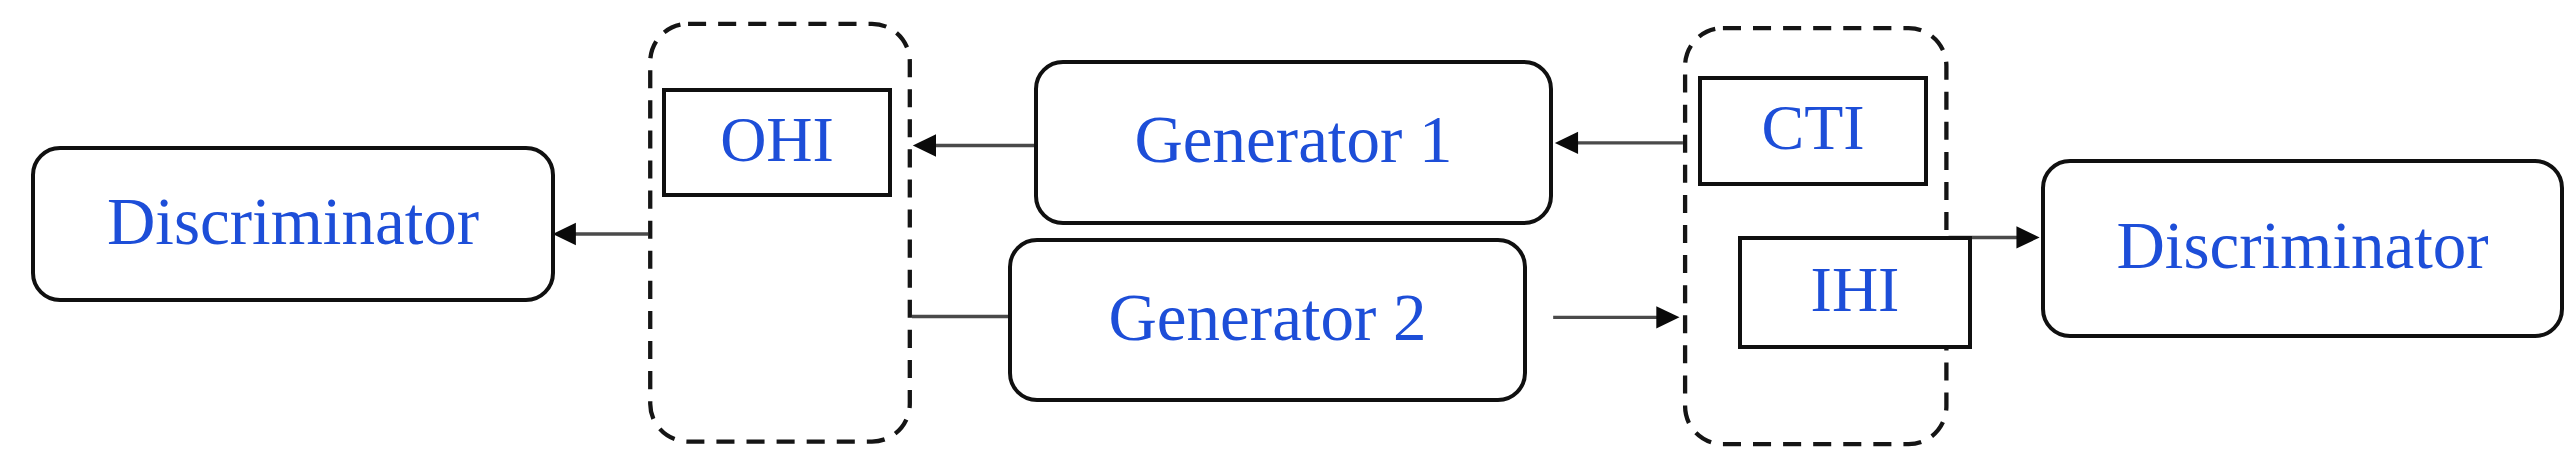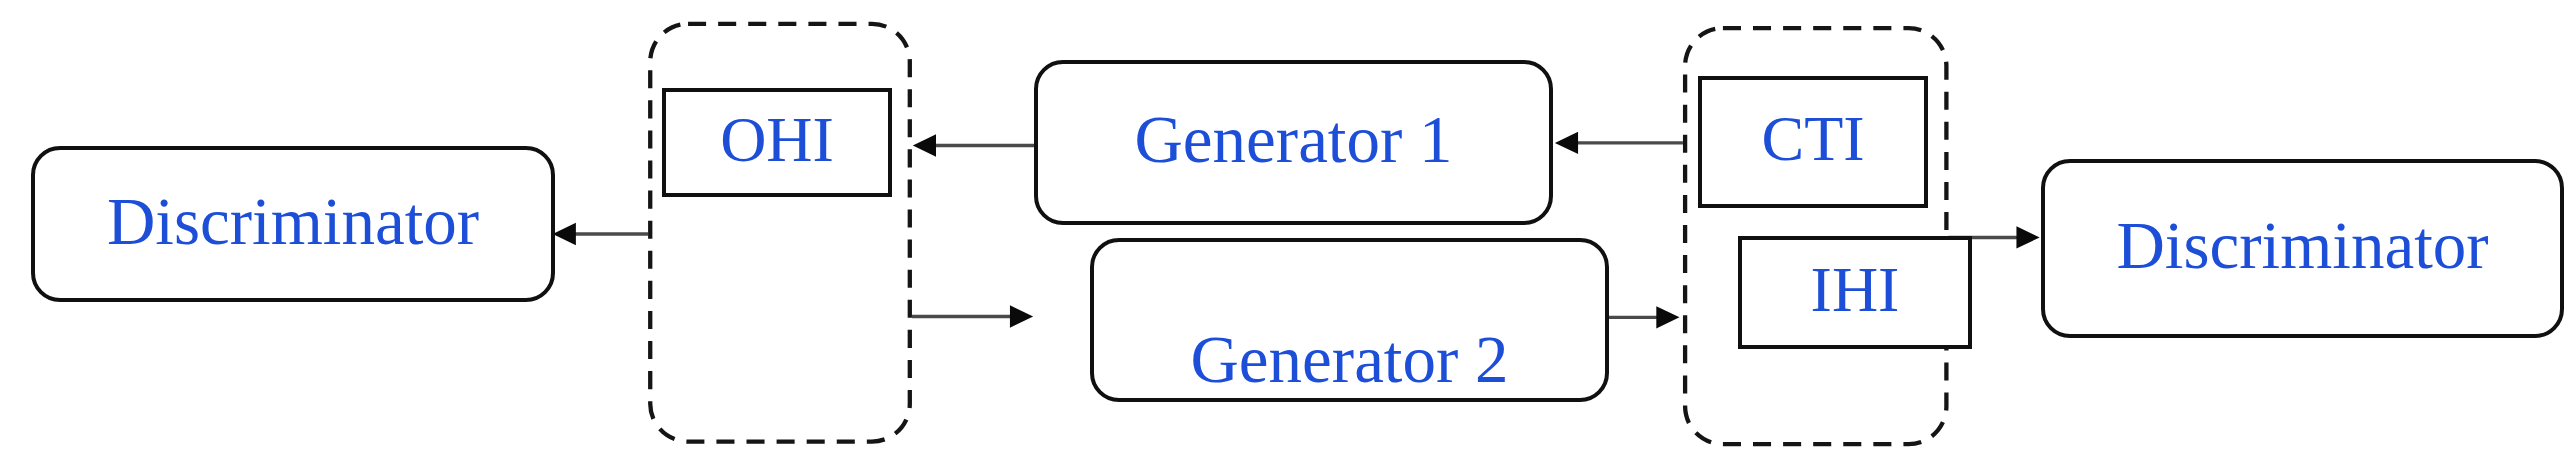--- a/index.html
+++ b/index.html
@@ -48,22 +48,22 @@
     font-size: 64px;
     line-height: 1;
     white-space: nowrap;
     padding-bottom: 5.2px;
   }
   
   #discriminator-left  { left: 31px;   top: 146px; width: 524px; height: 156px; }
   #ohi-box             { left: 662px;  top: 88px; width: 230px; height: 109px; }
   #inhi-box            { left: 662px;  top: 260px; width: 230px; height: 110px; }
   #generator1-box      { left: 1034px; top: 60px;  width: 519px; height: 165px; }
-  #generator2-box      { left: 1090px; top: 238px; width: 519px; height: 164px; align-items: flex-end; }
-  #cti-box             { left: 1698px; top: 76px;  width: 230px; height: 132px; }
+  #generator2-box      { left: 1008px; top: 238px; width: 519px; height: 164px; }
+  #cti-box             { left: 1698px; top: 76px;  width: 230px; height: 110px; }
   #ihi-box             { left: 1738px; top: 236px; width: 234px; height: 113px; }
   #discriminator-right { left: 2041px; top: 159px; width: 523px; height: 179px; }
 </style>
 </head>
 <body>
 
 <div id="canvas">
 
   <svg id="connector-layer" viewBox="0 0 2997 551" xmlns="http://www.w3.org/2000/svg">
 

